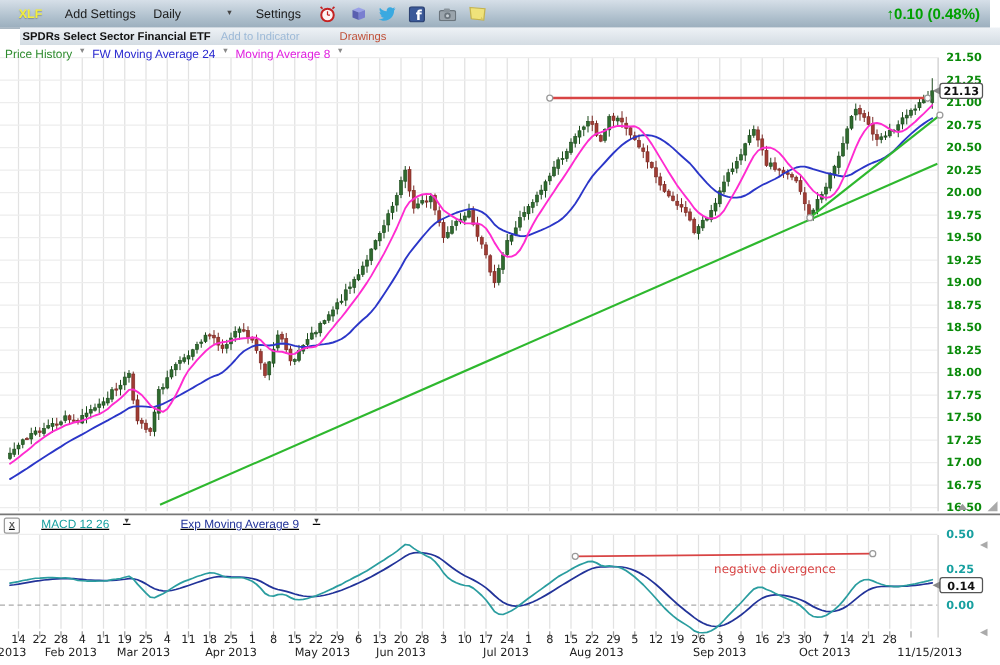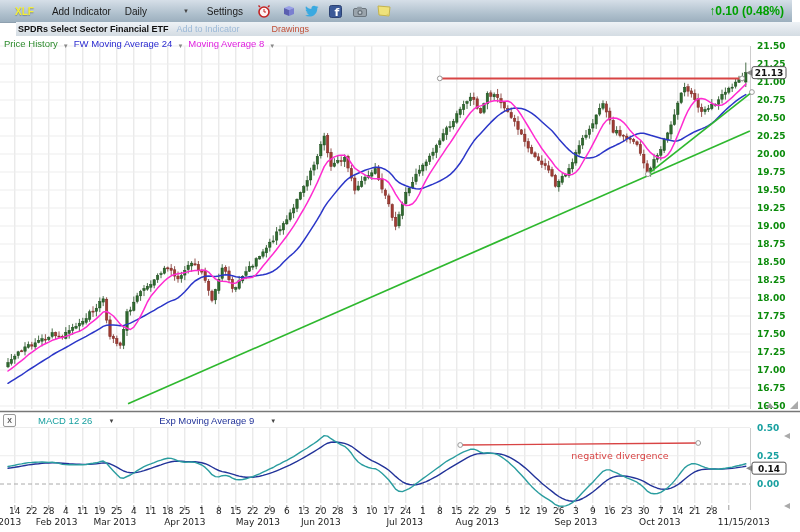--- a/index.html
+++ b/index.html
@@ -18,36 +18,36 @@
   .tb-change{margin-left:auto;margin-right:8px;font-weight:bold;color:#00a000;font-size:12px;}
   .tb-change .arrow{font-weight:bold;}
   
   .subheader{position:absolute;left:16px;top:22px;width:800px;height:14px;
              background:linear-gradient(#eef2f6,#d4dce3);border-bottom:1px solid #c3ccd4;
              display:flex;align-items:center;font-size:9px;}
   .sh-name{margin-left:2px;font-weight:bold;color:#111;}
   .sh-port{margin-left:8px;color:#9cb9d7;}
   .sh-draw{margin-left:10px;color:#c05038;padding-left:22px;}
   
-  .indrow{position:absolute;left:4px;top:38px;display:flex;align-items:flex-end;font-size:9.5px;gap:5px;}
+  .indrow{position:absolute;left:4px;top:38px;display:flex;align-items:flex-start;font-size:9.5px;gap:5px;}
   .indrow .caret{color:#888;}
   
-  .macdrow{position:absolute;left:3px;top:414px;display:flex;align-items:center;font-size:9.5px;gap:16px;}
+  .macdrow{position:absolute;left:3px;top:414px;display:flex;align-items:flex-start;font-size:9.5px;gap:11px;text-decoration:underline;}
   .xbtn{width:11px;height:11px;border:1px solid #999;border-radius:2px;background:#fcfcfc;
         font-size:7px;font-weight:bold;color:#555;display:flex;align-items:center;justify-content:center;}
   svg text{font-family:"DejaVu Sans","Liberation Sans",sans-serif;}
 </style>
 </head>
 <body>
 
 <div id="app">
 
   <div class="toolbar">
     <span class="tb-symbol">XLF</span>
-    <span class="tb-item">Add Indicator</span>
+    <span class="tb-item">Add Settings</span>
     <span class="tb-dd">
       <span>Daily</span>
       <span class="caret">▼</span>
     </span>
     <span class="tb-item">Settings</span>
     <span class="tb-icons">
       <span>
         <svg width="14" height="14">
             <circle cx="7" cy="8" r="5" fill="#fdf3f3" stroke="#c42222" stroke-width="1.6"></circle>
             <line x1="7" y1="8" x2="7" y2="5" stroke="#c42222" stroke-width="1"></line>

